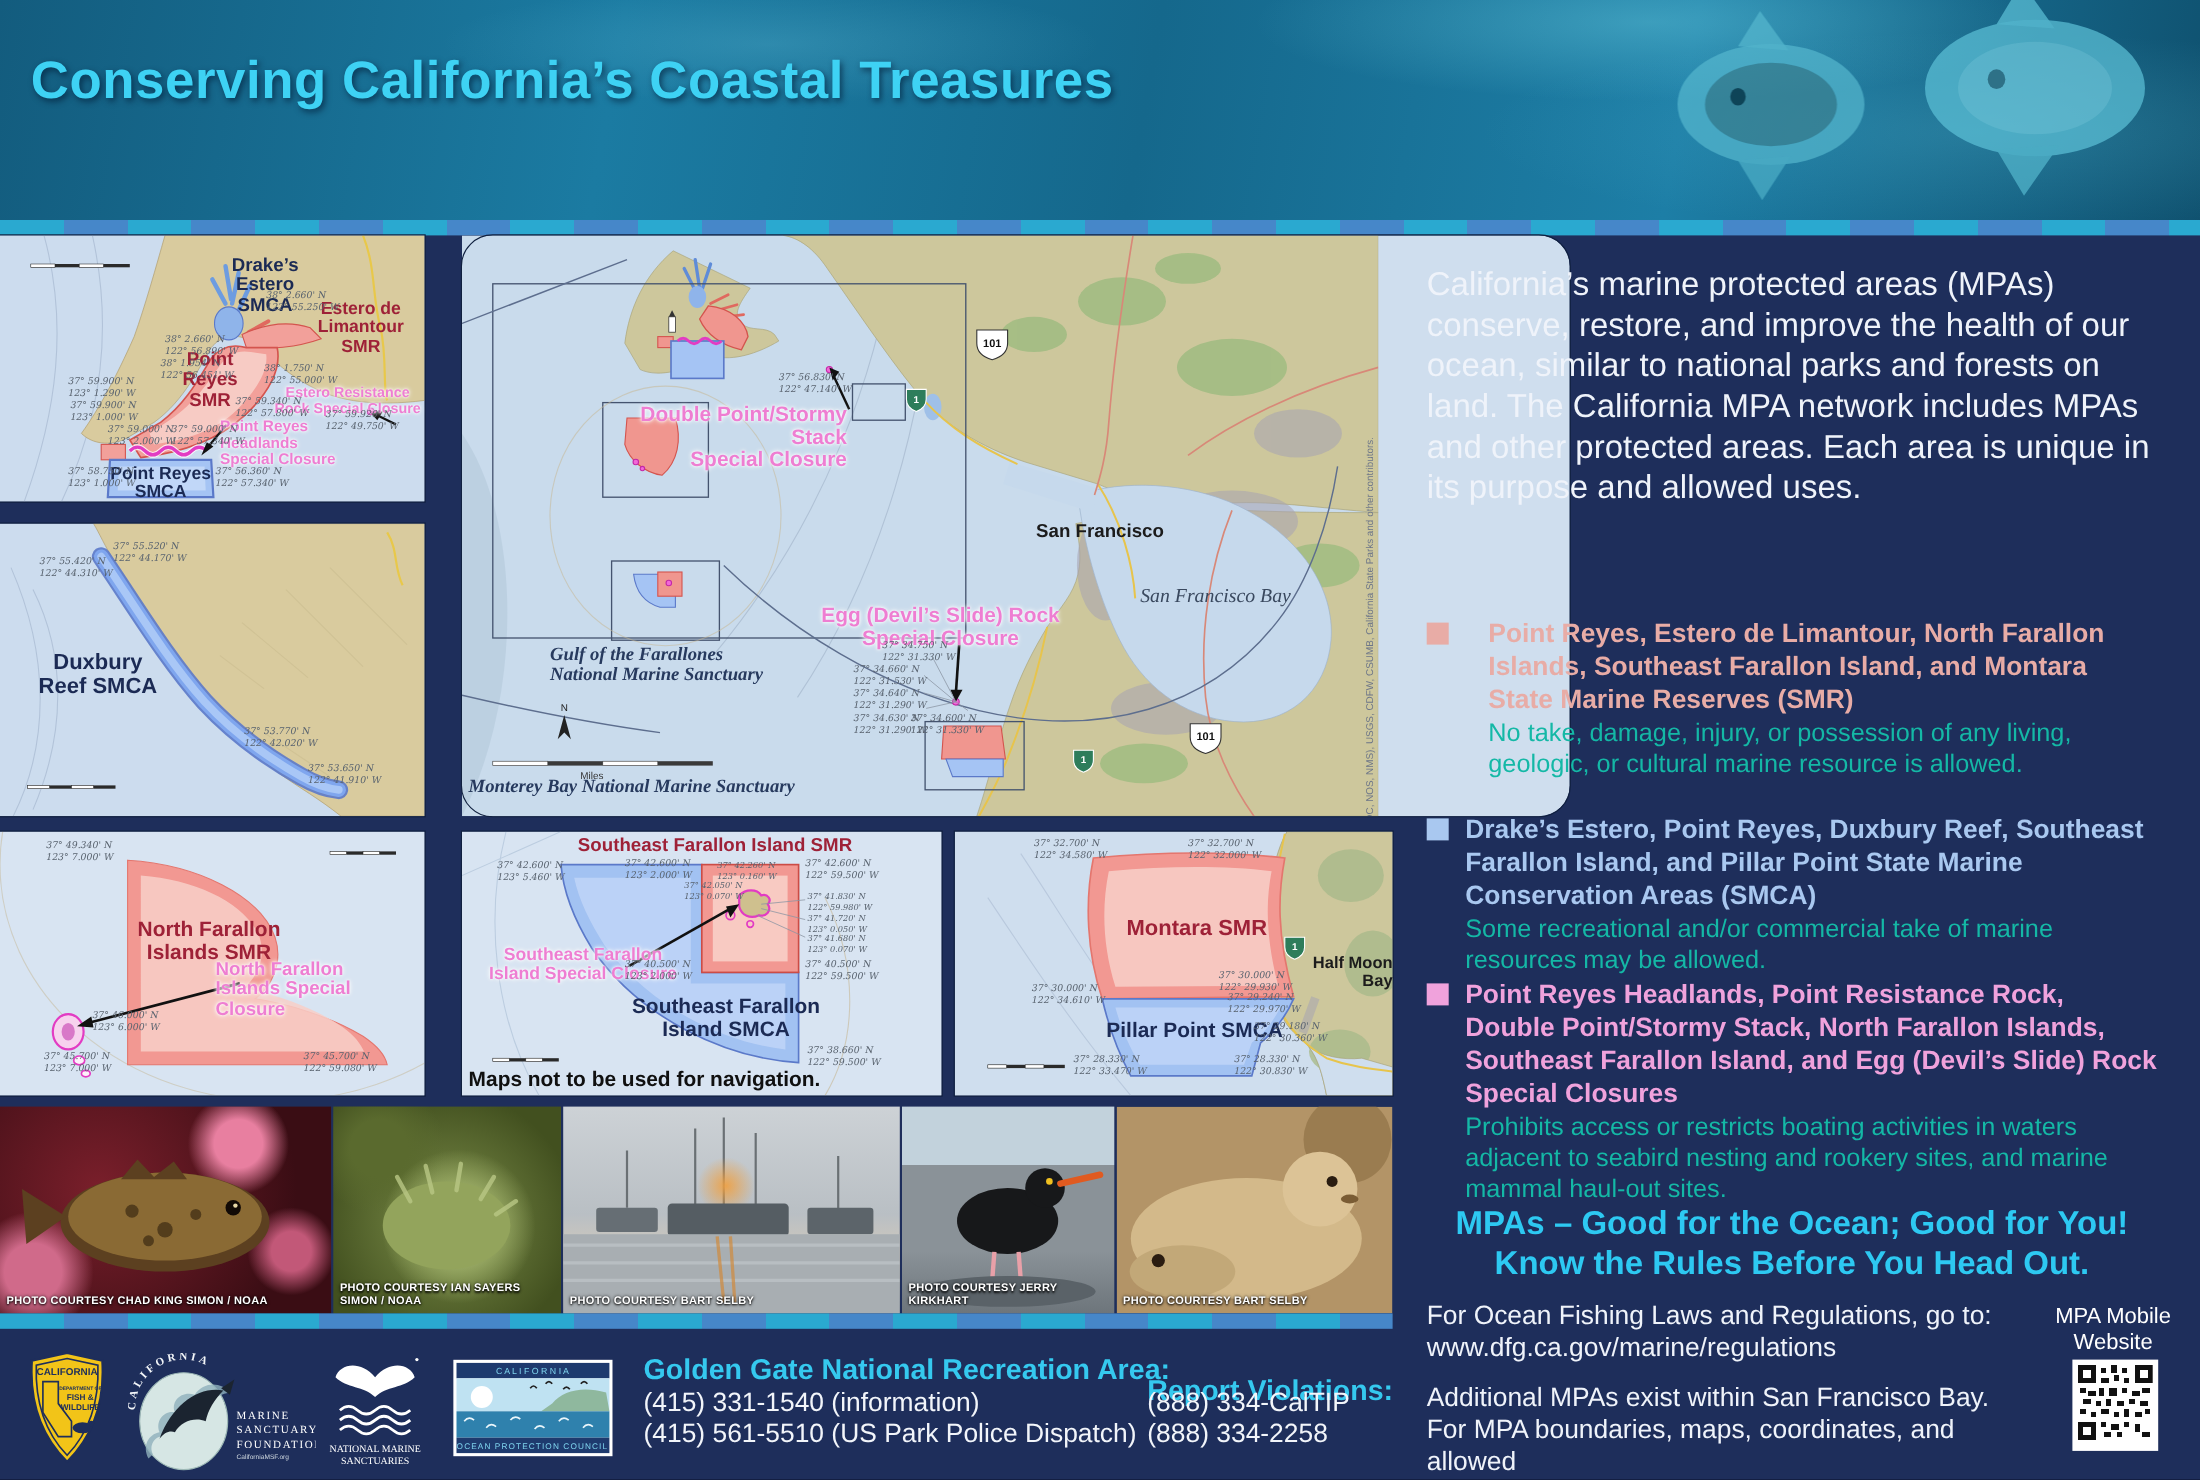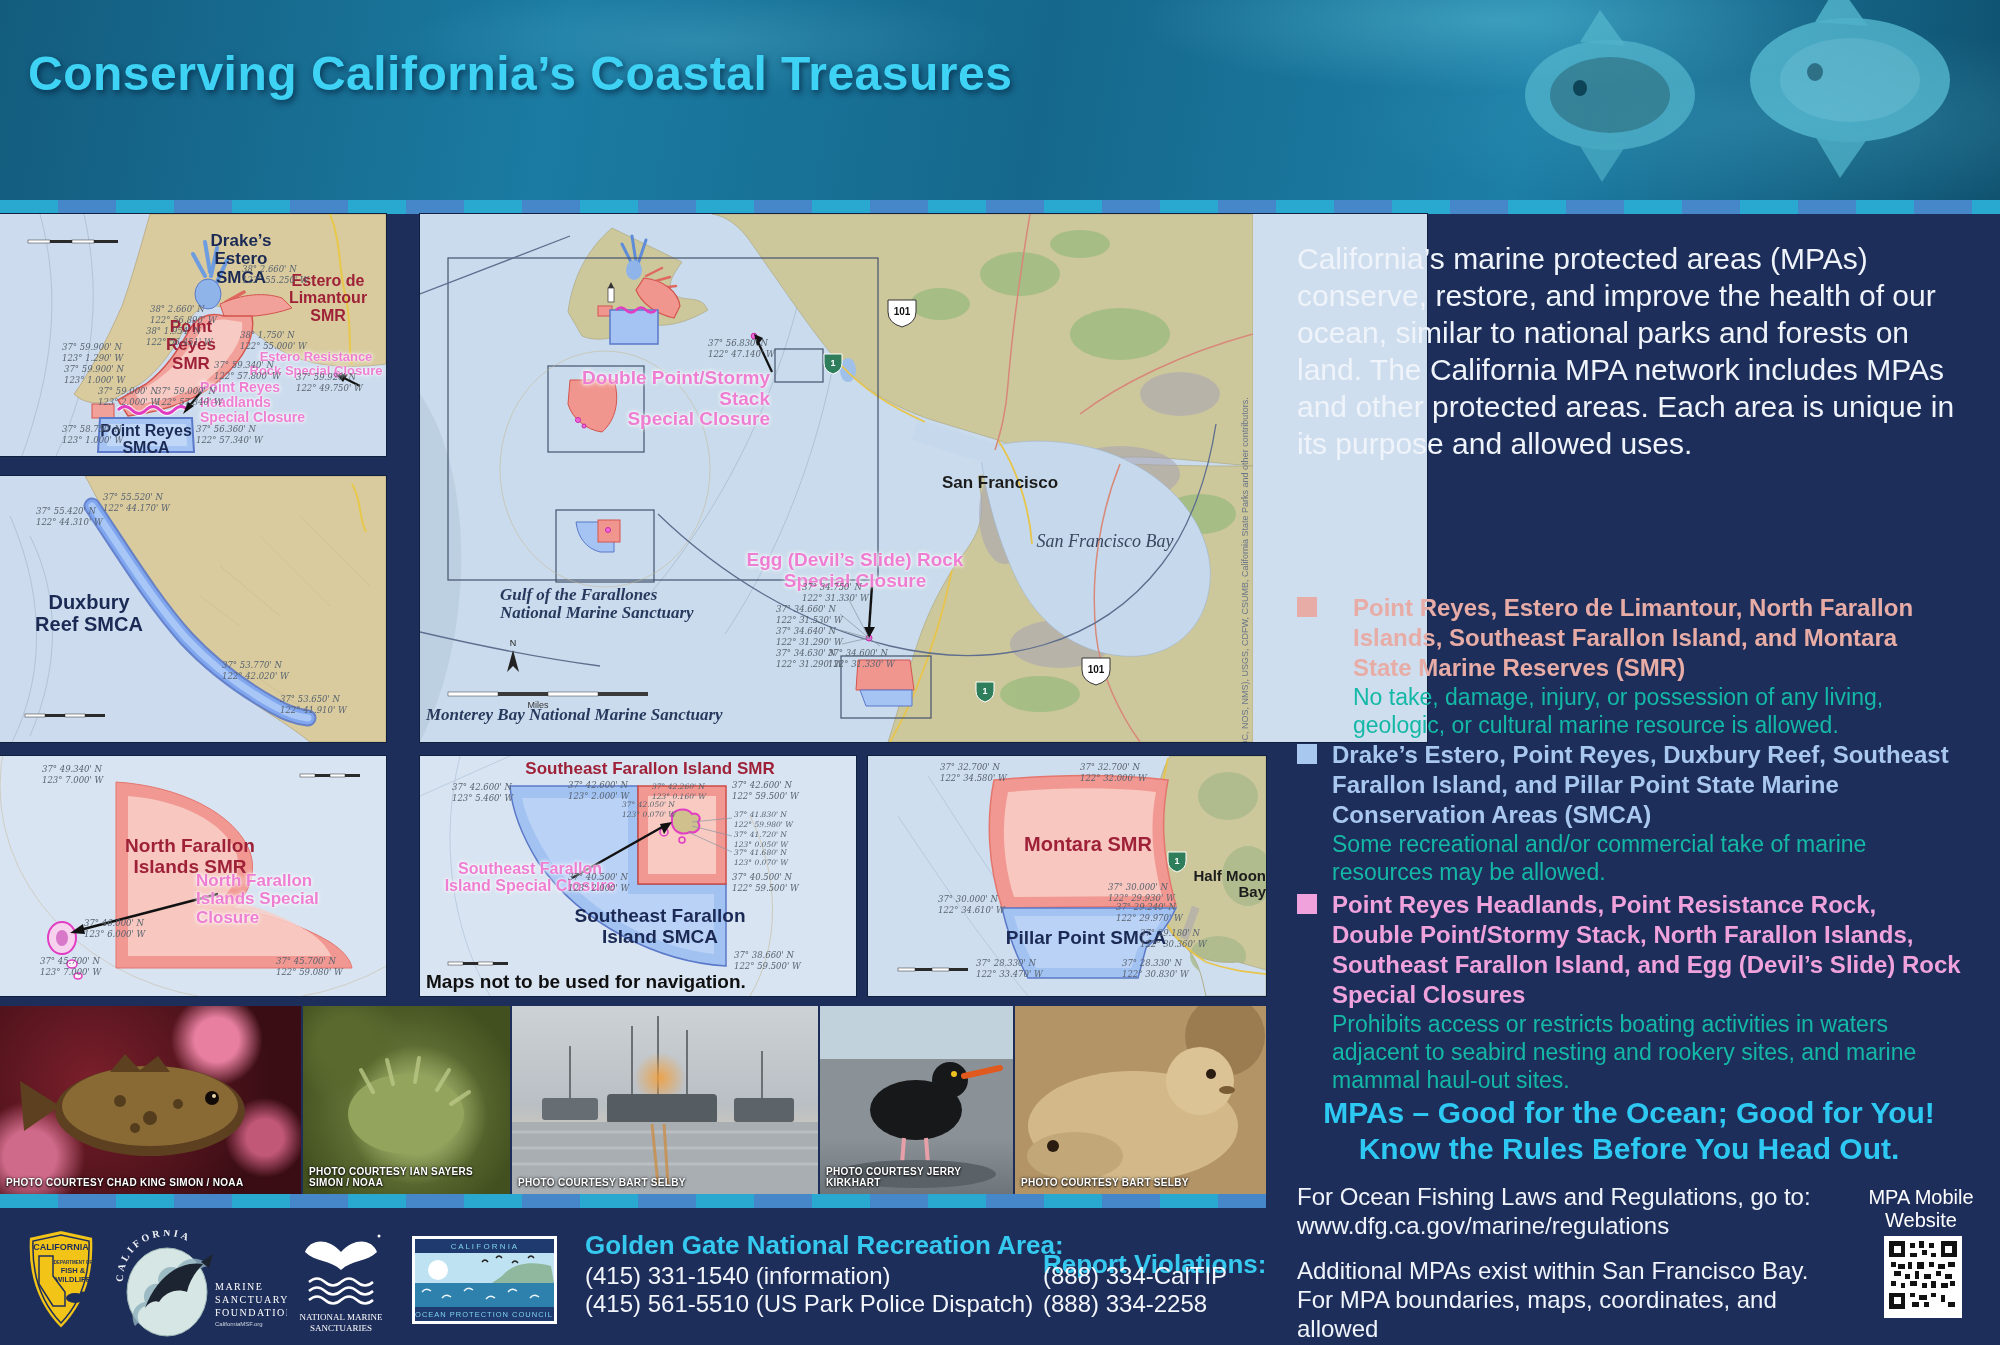--- a/index.html
+++ b/index.html
@@ -155,21 +155,21 @@
     <span class="c" style="left:103px;top:16px;">37° 55.520' N
 122° 44.170' W</span>
     <span class="c" style="left:36px;top:30px;">37° 55.420' N
 122° 44.310' W</span>
     <span class="c" style="left:222px;top:184px;">37° 53.770' N
 122° 42.020' W</span>
     <span class="c" style="left:280px;top:218px;">37° 53.650' N
 122° 41.910' W</span>
   </div>
 
-  <div class="abs map" style="left:420px;top:214px;width:1007px;height:528px;">
+  <div class="abs map" style="left:420px;top:214px;width:1007px;height:528px;border-radius:28px;">
     <svg width="833" height="528" viewBox="0 0 833 528">
       <rect width="833" height="528" fill="#c9dbec"></rect>
       <path d="M0,180 C55,260 55,420 0,528 Z" fill="#b9cddf" opacity=".8"></path>
       <path d="M395,0 C380,120 330,260 230,380 M428,40 C420,160 385,300 305,420" stroke="#b0c2d6" fill="none"></path>
       <path d="M292,0 L833,0 L833,252 C780,248 730,240 690,244 C650,248 610,240 578,226 L512,206 C470,192 440,172 420,150 C398,126 360,70 332,30 C320,12 306,2 292,0 Z" fill="#cdc79c" stroke="#a8a37a" stroke-width=".6"></path>
       <path d="M833,252 L833,528 L468,528 C480,492 488,456 498,428 C508,398 520,376 532,356 C544,338 556,326 560,308 C564,290 560,274 558,262 C600,254 660,248 710,250 C760,252 800,252 833,252 Z" fill="#cdc79c" stroke="#a8a37a" stroke-width=".6"></path>
       <g fill="#9dbb80" opacity=".8">
         <ellipse cx="600" cy="60" rx="40" ry="22"></ellipse>
           <ellipse cx="700" cy="120" rx="50" ry="26"></ellipse>
         <ellipse cx="520" cy="90" rx="30" ry="16"></ellipse>
@@ -488,21 +488,21 @@
       <ellipse cx="212" cy="84" rx="8" ry="4" fill="#7a5c34"></ellipse>
       <ellipse cx="60" cy="150" rx="48" ry="24" fill="#c2a878"></ellipse>
       <circle cx="38" cy="140" r="6" fill="#2a1c10"></circle>
     </svg>
     <span class="credit">PHOTO COURTESY BART SELBY</span>
   </div>
   <div class="abs strip" style="left:0;top:1194px;width:1266px;"></div>
 
   <div class="abs rp intro" style="top:240px;">California’s marine protected areas (MPAs) conserve, restore, and improve the health of our ocean, similar to national parks and forests on land.  The California MPA network  includes MPAs and other protected areas. Each area is unique in its purpose and allowed uses.</div>
 
-  <div class="abs rp bullet" style="top:593px;gap:36px;">
+  <div class="abs rp bullet" style="top:562px;gap:36px;">
     <div class="bullet-sq" style="background:#e8aca6;"></div>
     <div>
       <div class="bh" style="color:#e8aca6;">Point Reyes, Estero de Limantour, North Farallon Islands, Southeast Farallon Island, and Montara State Marine Reserves (SMR)</div>
       <div class="bb">No take, damage, injury, or possession of any living, geologic, or cultural marine resource is allowed.</div>
     </div>
   </div>
   <div class="abs rp bullet" style="top:740px;">
     <div class="bullet-sq" style="background:#a9c8f0;"></div>
     <div>
       <div class="bh" style="color:#a9c8f0;">Drake’s Estero, Point Reyes, Duxbury Reef, Southeast Farallon Island, and Pillar Point State Marine Conservation Areas (SMCA)</div>

